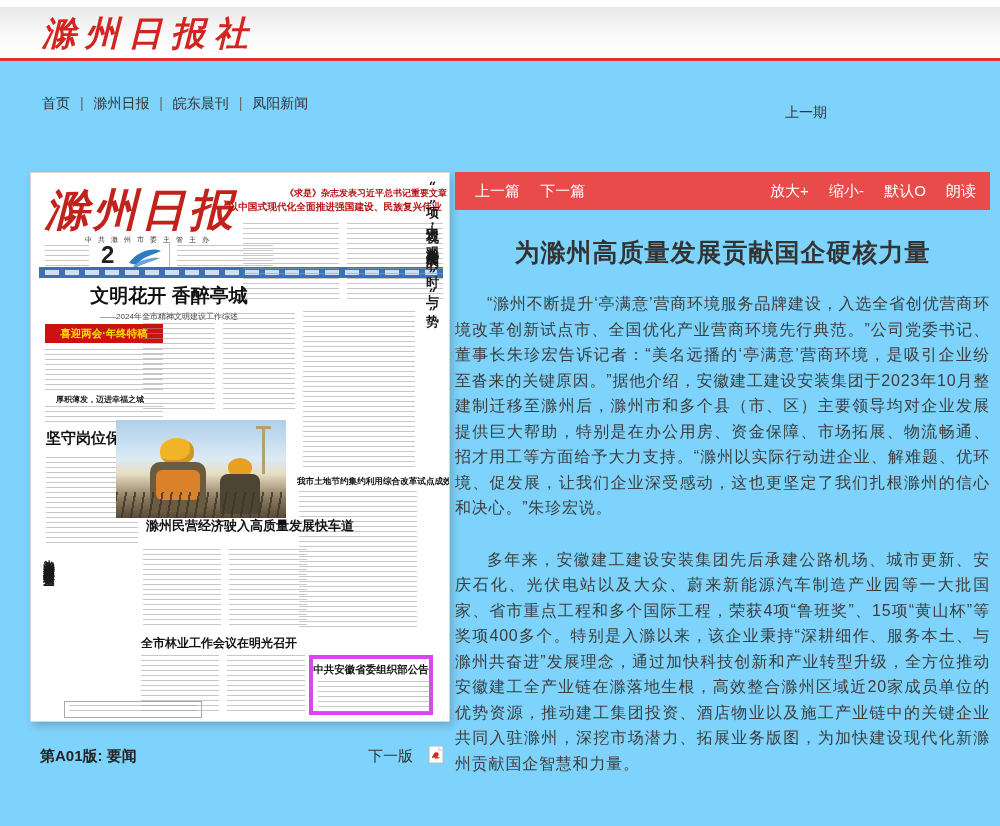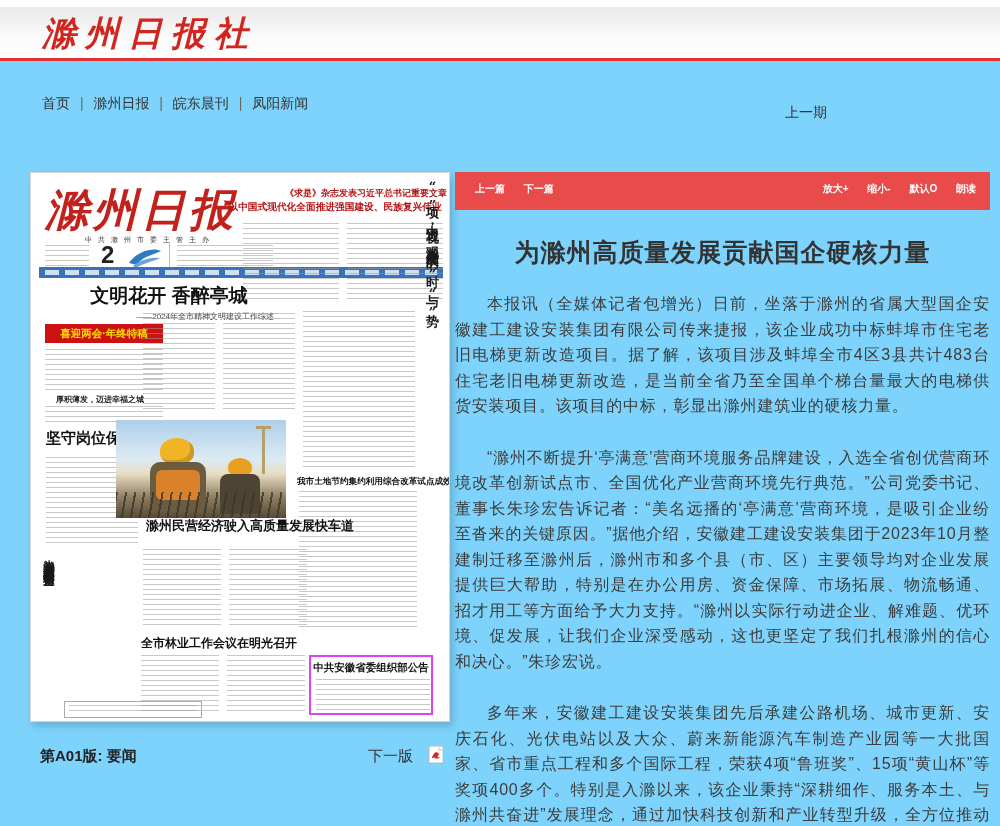--- a/index.html
+++ b/index.html
@@ -39,34 +39,34 @@
   .blue-bar i { display:block; margin:3px 6px 0 6px; height:5px;
                 background:repeating-linear-gradient(to right,#cfe0f2 0 14px,transparent 14px 20px); }
 
   .np-kicker { position:absolute; left:210px; top:14px; width:206px; text-align:right;
                font-size:9px; font-weight:bold; color:#b41414; white-space:nowrap; }
   .np-head-red { position:absolute; left:197px; top:28px; width:214px; text-align:center;
                  font-size:9.7px; font-weight:bold; color:#b41414; white-space:nowrap; letter-spacing:0; }
 
   .np-h1 { position:absolute; left:33px; top:110px; width:210px; text-align:center;
            font-size:19px; font-weight:bold; color:#111; white-space:nowrap; font-family:"Liberation Sans",sans-serif; }
-  .np-h1-sub { position:absolute; left:33px; top:138px; width:210px; text-align:right;
+  .np-h1-sub { position:absolute; left:33px; top:138px; width:210px; text-align:center;
                font-size:8px; color:#444; white-space:nowrap; }
   .np-badge { position:absolute; left:14px; top:151px; width:118px; height:19px; background:#cc1111;
               color:#ffe100; font-size:10.5px; font-weight:bold; text-align:center; line-height:19px; white-space:nowrap; }
   .np-bold-mini { position:absolute; left:8px; top:221px; width:122px; text-align:center;
                   font-size:8px; font-weight:bold; color:#222; white-space:nowrap; }
   .np-h2 { position:absolute; left:15px; top:256px; font-size:15px; font-weight:bold; color:#111; white-space:nowrap; }
   .np-h3 { position:absolute; left:115px; top:344px; width:180px; text-align:center;
            font-size:13px; font-weight:bold; color:#111; white-space:nowrap; }
   .np-h4 { position:absolute; left:266px; top:303px; width:120px; text-align:center;
            font-size:8.6px; font-weight:bold; color:#111; white-space:nowrap; }
   .np-h5 { position:absolute; left:110px; top:462px; width:170px; text-align:left;
            font-size:12px; font-weight:bold; color:#111; white-space:nowrap; }
-  .np-box { position:absolute; left:278px; top:482px; width:124px; height:60px; border:2px solid #d946ef; background:#fff; }
+  .np-box { position:absolute; left:278px; top:482px; width:124px; height:60px; border:4px solid #d946ef; background:#fff; }
   .np-h6 { margin-top:4px; text-align:center; font-size:10.5px; font-weight:bold; color:#111; white-space:nowrap; }
   .np-box .bars { position:absolute; left:5px; top:22px; width:114px; height:32px; }
 
   .vert { font-family:"DejaVu Serif",serif; writing-mode:vertical-rl; text-orientation:upright;
           font-weight:bold; color:#1a1a1a; }
   .vert-right { position:absolute; left:392px; top:6px; height:300px; font-size:13px; letter-spacing:2px; }
   .vert-left  { position:absolute; left:10px; top:378px; height:165px; font-size:11.5px; letter-spacing:1px; }
 
   .bars { background:repeating-linear-gradient(to bottom,#9a9a9a 0px,#9a9a9a 1.3px,transparent 1.3px,transparent 5px);
           opacity:.55; }
@@ -90,21 +90,21 @@
            background:repeating-linear-gradient(100deg,#3d3428 0 2px,transparent 2px 9px); opacity:.8; }
 
   
   .edition { position:absolute; left:40px; top:740px; font-size:15px; font-weight:bold; color:#222; }
   .next-page { position:absolute; left:368px; top:740px; font-size:15px; color:#333; cursor:pointer; }
   .pdf-ico { position:absolute; left:428px; top:738px; cursor:pointer; }
 
   
   .panel { position:absolute; left:455px; top:165px; width:535px; }
   .toolbar { position:relative; width:535px; height:38px; background:#e94b4b; color:#fff;
-             font-size:10px; font-weight:bold; }
+             font-size:15px; font-weight:normal; }
   .tb-left { position:absolute; left:20px; top:10px; }
   .tb-left span { margin-right:16px; cursor:pointer; }
   .tb-right { position:absolute; right:14px; top:10px; }
   .tb-right span { margin-left:16px; cursor:pointer; }
   .art-title { margin:26px 0 22px 0; text-align:center; font-size:25px; font-weight:bold; color:#333;
                letter-spacing:1px; }
   .art-body p { font-size:16px; line-height:25.5px; color:#3d3d3d; text-align:justify;
                 text-indent:2em; letter-spacing:.8px; margin:0 0 26px 0; }
 </style>
 </head>
@@ -213,19 +213,18 @@
       </div>
       <div class="tb-right">
         <span>放大+</span>
         <span>缩小-</span>
         <span>默认O</span>
         <span>朗读</span>
       </div>
     </div>
     <h1 class="art-title">为滁州高质量发展贡献国企硬核力量</h1>
     <div class="art-body">
-      <p>本报讯（全媒体记者包增光）日前，坐落于滁州的省属大型国企安徽建工建设安装集团有限公司传来捷报，该企业成功中标蚌埠市住宅老旧电梯更新改造项目。据了解，该项目涉及蚌埠全市4区3县共计483台住宅老旧电梯更新改造，是当前全省乃至全国单个梯台量最大的电梯供货安装项目。该项目的中标，彰显出滁州建筑业的硬核力量。</p>
       <p>“滁州不断提升‘亭满意’营商环境服务品牌建设，入选全省创优营商环境改革创新试点市、全国优化产业营商环境先行典范。”公司党委书记、董事长朱珍宏告诉记者：“美名远播的‘亭满意’营商环境，是吸引企业纷至沓来的关键原因。”据他介绍，安徽建工建设安装集团于2023年10月整建制迁移至滁州后，滁州市和多个县（市、区）主要领导均对企业发展提供巨大帮助，特别是在办公用房、资金保障、市场拓展、物流畅通、招才用工等方面给予大力支持。“滁州以实际行动进企业、解难题、优环境、促发展，让我们企业深受感动，这也更坚定了我们扎根滁州的信心和决心。”朱珍宏说。</p>
       <p>多年来，安徽建工建设安装集团先后承建公路机场、城市更新、安庆石化、光伏电站以及大众、蔚来新能源汽车制造产业园等一大批国家、省市重点工程和多个国际工程，荣获4项“鲁班奖”、15项“黄山杯”等奖项400多个。特别是入滁以来，该企业秉持“深耕细作、服务本土、与滁州共奋进”发展理念，通过加快科技创新和产业转型升级，全方位推动安徽建工全产业链在滁落地生根，高效整合滁州区域近20家成员单位的优势资源，推动建工集团投资、酒店物业以及施工产业链中的关键企业共同入驻滁州，深挖市场潜力、拓展业务版图，为加快建设现代化新滁州贡献国企智慧和力量。</p>
     </div>
   </div>
 
 </div>
 
 </body></html>

